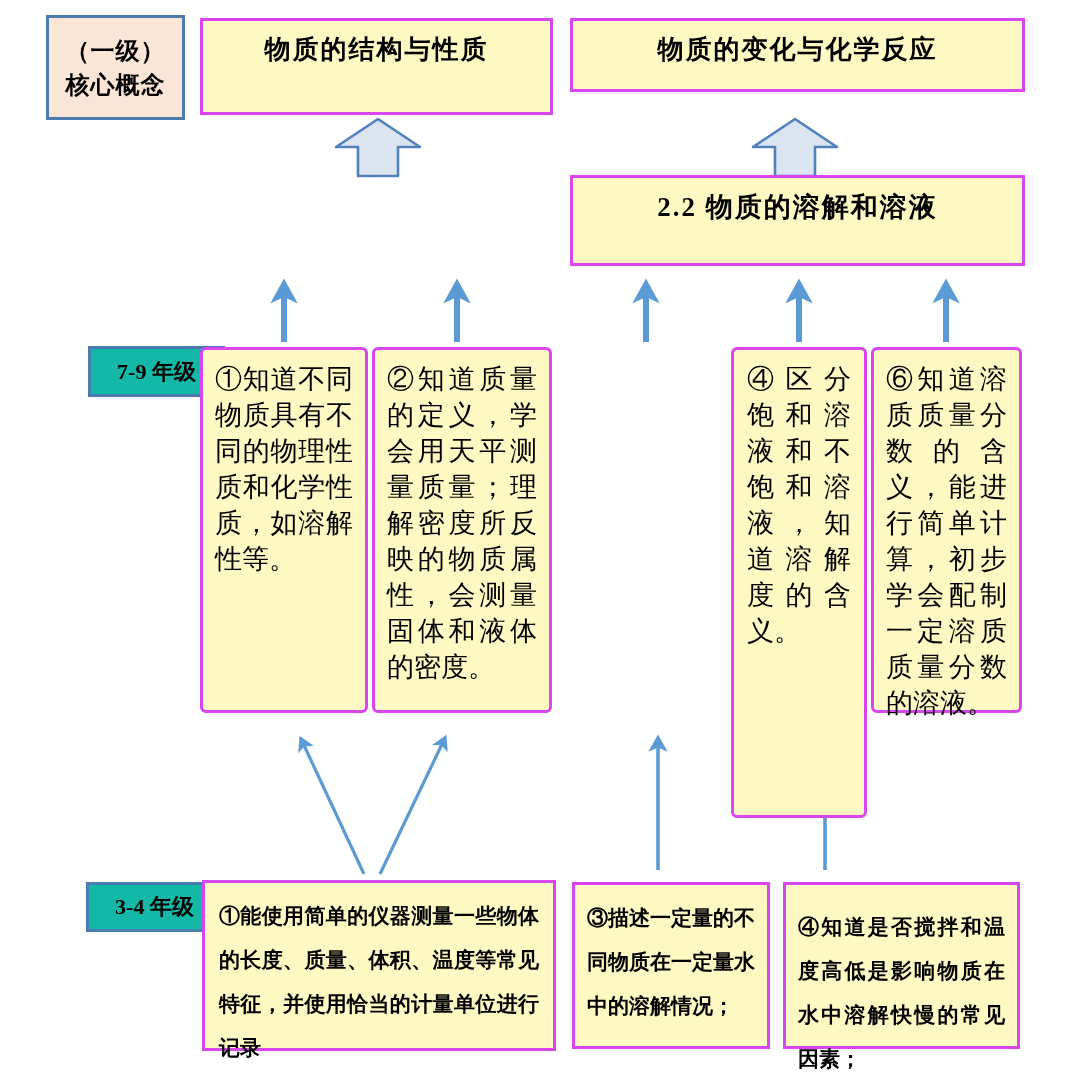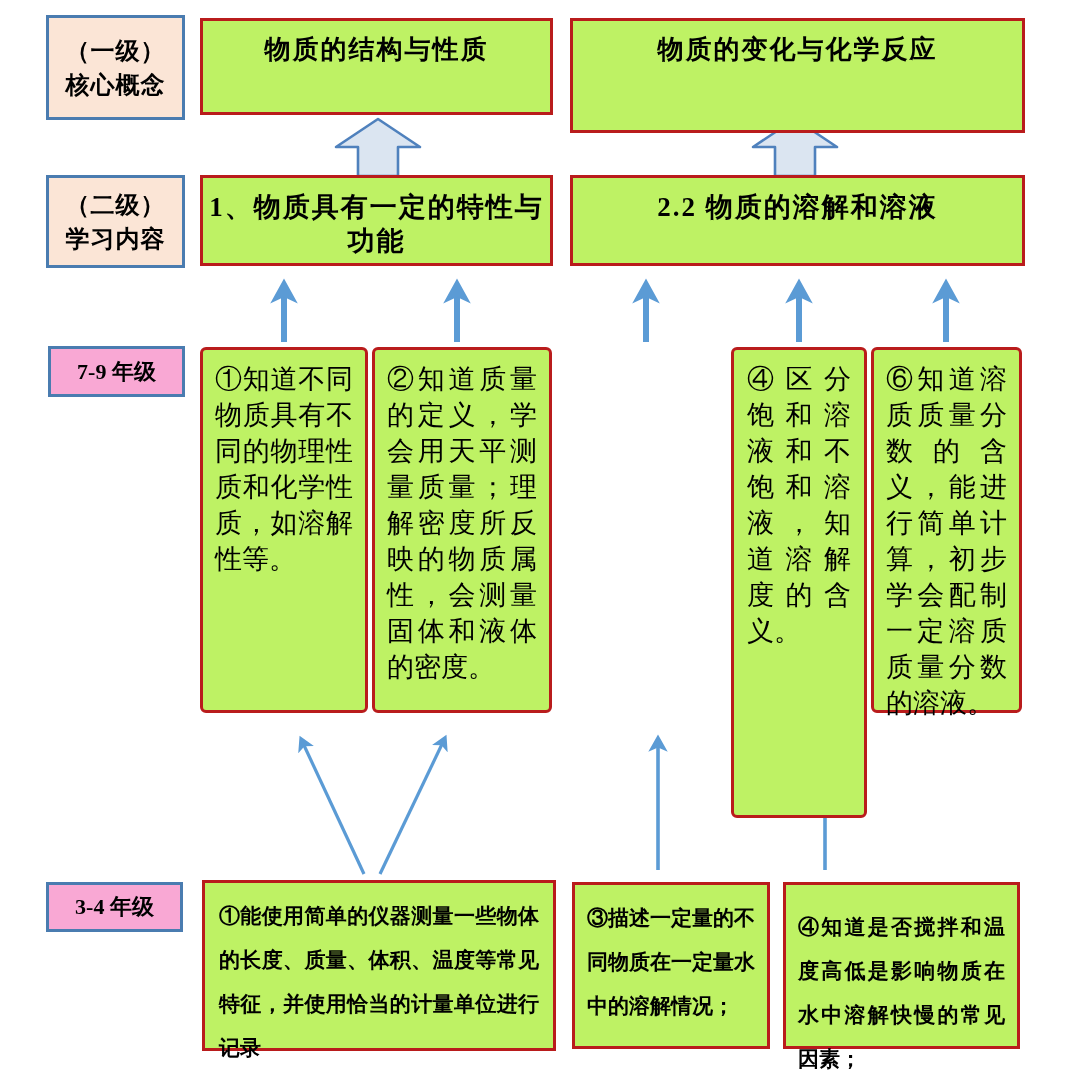--- a/index.html
+++ b/index.html
@@ -2,37 +2,37 @@
 <html><head>
 <meta charset="utf-8">
 <style>
   html,body{margin:0;padding:0;background:#ffffff;}
   .canvas{
     position:relative;width:1080px;height:1090px;background:#ffffff;
     font-family:"Liberation Serif", serif;color:#000;overflow:hidden;
   }
   .overlay{position:absolute;left:0;top:0;pointer-events:none;}
   .box{
-    position:absolute;box-sizing:border-box;background:#bef264;
-    border:3px solid #b91c1c;
+    position:absolute;box-sizing:border-box;background:#fef9c3;
+    border:3px solid #d946ef;
   }
   .hdr{
     text-align:center;font-weight:bold;font-size:26px;line-height:34px;
     padding-top:12px;letter-spacing:2px;
   }
   .lvl-label{
     position:absolute;box-sizing:border-box;border:3px solid #4a7cb0;
     background:#fbe5d6;display:flex;flex-direction:column;justify-content:center;
     align-items:center;gap:12px;font-weight:bold;font-size:24px;line-height:22px;
     letter-spacing:1px;
   }
   .grade-label{
     position:absolute;box-sizing:border-box;border:3px solid #4a7cb0;
-    background:#f9a8d4;display:flex;justify-content:center;align-items:center;
-    font-weight:bold;font-size:22px;
+    background:#14b8a6;display:flex;justify-content:center;align-items:center;
+    font-weight:bold;font-size:22px;margin-left:40px;
   }
   .content{
     font-weight:normal;font-size:27px;line-height:36px;
     text-align:justify;text-justify:inter-character;
     padding:11px 12px;
     border-radius:6px;
   }
   .content-wide{
     font-weight:bold;font-size:21px;line-height:44px;
     text-align:justify;text-justify:inter-character;
@@ -72,27 +72,22 @@
 
     <line x1="658" y1="870" x2="658" y2="741" stroke="#5b9bd5" stroke-width="3.6" marker-end="url(#headT)"></line>
     <line x1="825" y1="870" x2="825" y2="741" stroke="#5b9bd5" stroke-width="3.6" marker-end="url(#headT)"></line>
   </svg>
 
   <div class="lvl-label" style="left:46px;top:15px;width:139px;height:105px">
     <div>（一级）</div>
     <div>核心概念</div>
   </div>
   <div class="box hdr" style="left:200px;top:18px;width:353px;height:97px">物质的结构与性质</div>
-  <div class="box hdr" style="left:570px;top:18px;width:455px;height:115px">物质的变化与化学反应</div>
+  <div class="box hdr" style="left:570px;top:18px;width:455px;height:74px">物质的变化与化学反应</div>
 
-  <div class="lvl-label" style="left:46px;top:175px;width:139px;height:93px">
-    <div>（二级）</div>
-    <div>学习内容</div>
-  </div>
-  <div class="box hdr" style="left:200px;top:175px;width:353px;height:91px;font-size:27px">1、物质具有一定的特性与功能</div>
   <div class="box hdr" style="left:570px;top:175px;width:455px;height:91px;font-size:27px">2.2  物质的溶解和溶液</div>
 
   <div class="grade-label" style="left:48px;top:346px;width:137px;height:51px">7-9 年级</div>
 
   <div class="box content" style="left:200px;top:347px;width:168px;height:366px">①知道不同物质具有不同的物理性质和化学性质，如溶解性等。</div>
   <div class="box content" style="left:372px;top:347px;width:180px;height:366px">②知道质量的定义，学会用天平测量质量；理解密度所反映的物质属性，会测量固体和液体的密度。</div>
   <div class="box content" style="left:731px;top:347px;width:136px;height:471px;padding:11px 13px">④区分饱和溶液和不饱和溶液，知道溶解度的含义。</div>
   <div class="box content" style="left:871px;top:347px;width:151px;height:366px">⑥知道溶质质量分数的含义，能进行简单计算，初步学会配制一定溶质质量分数的溶液。</div>
 
   <div class="grade-label" style="left:46px;top:882px;width:137px;height:50px">3-4 年级</div>

